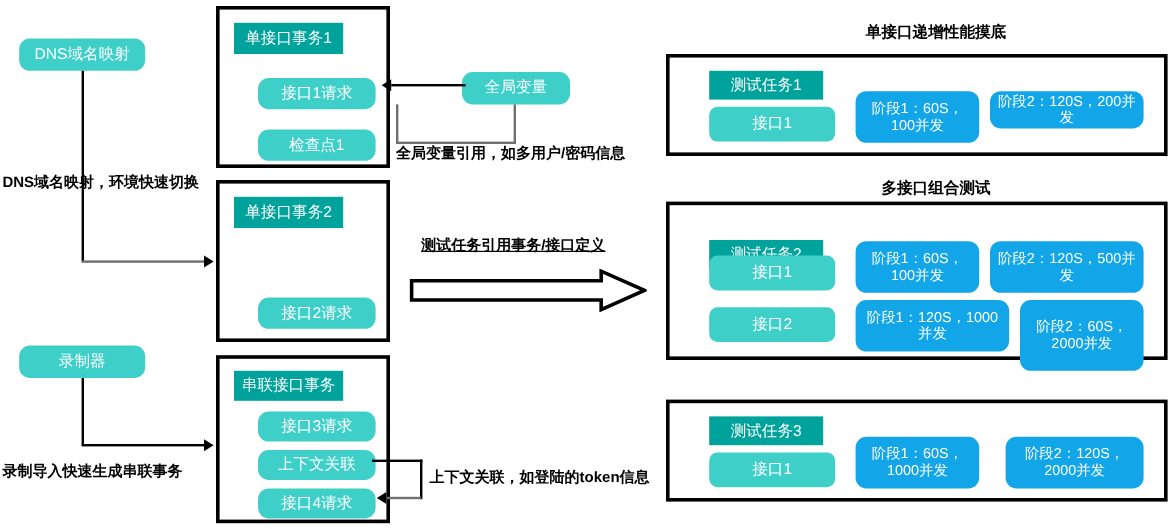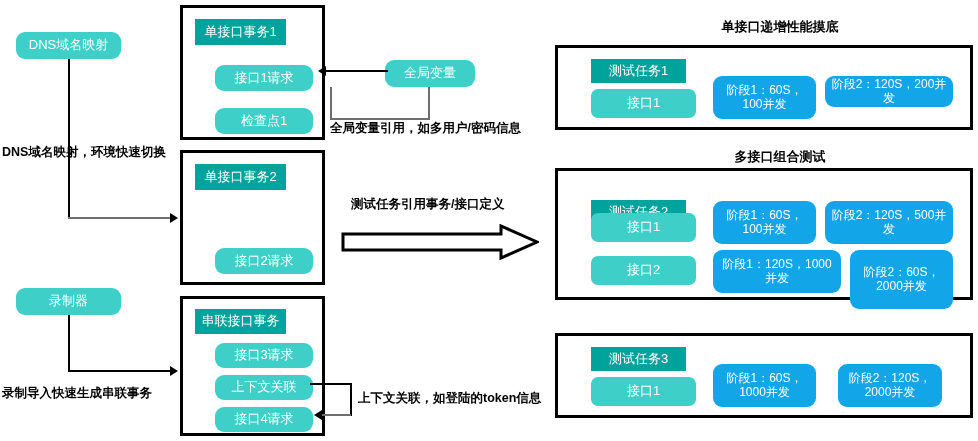--- a/index.html
+++ b/index.html
@@ -149,21 +149,21 @@
   </div>
 
   <div class="abs line-v-gray" style="left:330px; top:87px; height:33px;"></div>
   <div class="abs line-h-gray" style="left:330px; top:118px; width:100px;"></div>
   <div class="abs line-v-gray" style="left:428px; top:87px; height:33px;"></div>
   <div class="abs line-h" style="left:326px; top:70px; width:62px;"></div>
   <div class="abs arrow-left" style="left:318px; top:66px;"></div>
 
   <div class="abs note" style="left:330px; top:120px;">全局变量引用，如多用户/密码信息</div>
 
-  <div class="abs note" style="left:351px; top:196px;">测试任务引用事务/接口定义</div>
+  <div class="abs note" style="left:351px; top:196px;text-decoration:underline;">测试任务引用事务/接口定义</div>
 
   <div class="abs big-arrow" style="left:341px; top:224px; width:198px; height:36px;">
     <svg width="198" height="36" viewBox="0 0 198 36">
       <polygon points="2,10 160,10 160,2 196,18 160,34 160,26 2,26" fill="#ffffff" stroke="#000000" stroke-width="3" stroke-linejoin="miter"></polygon>
     </svg>
   </div>
 
   <div class="abs section-title" style="left:660px; top:18px; width:240px;">单接口递增性能摸底</div>
 
   <div class="abs frame" style="left:555px; top:45px; width:418px; height:85px;">
@@ -212,18 +212,18 @@
   <div class="abs frame" style="left:555px; top:333px; width:418px; height:85px;">
     <div class="abs pill pill-teal-dark" style="left:33px; top:11px; width:95px; height:24px; font-size:13px;">
       <span>测试任务3</span>
     </div>
     <div class="abs pill chip-teal-soft" style="left:33px; top:41px; width:105px; height:29px; font-size:13px;">
       <span>接口1</span>
     </div>
     <div class="abs pill pill-blue" style="left:155px; top:28px; width:103px; height:43px; font-size:12px; padding:0 6px;">
       <span>阶段1：60S，1000并发</span>
     </div>
-    <div class="abs pill pill-blue" style="left:280px; top:28px; width:104px; height:43px; font-size:12px; padding:0 6px;">
+    <div class="abs pill pill-blue" style="left:280px; top:28px; width:115px; height:43px; font-size:12px; padding:0 6px;">
       <span>阶段2：120S，2000并发</span>
     </div>
   </div>
 
 </div>
 
 </body></html>

